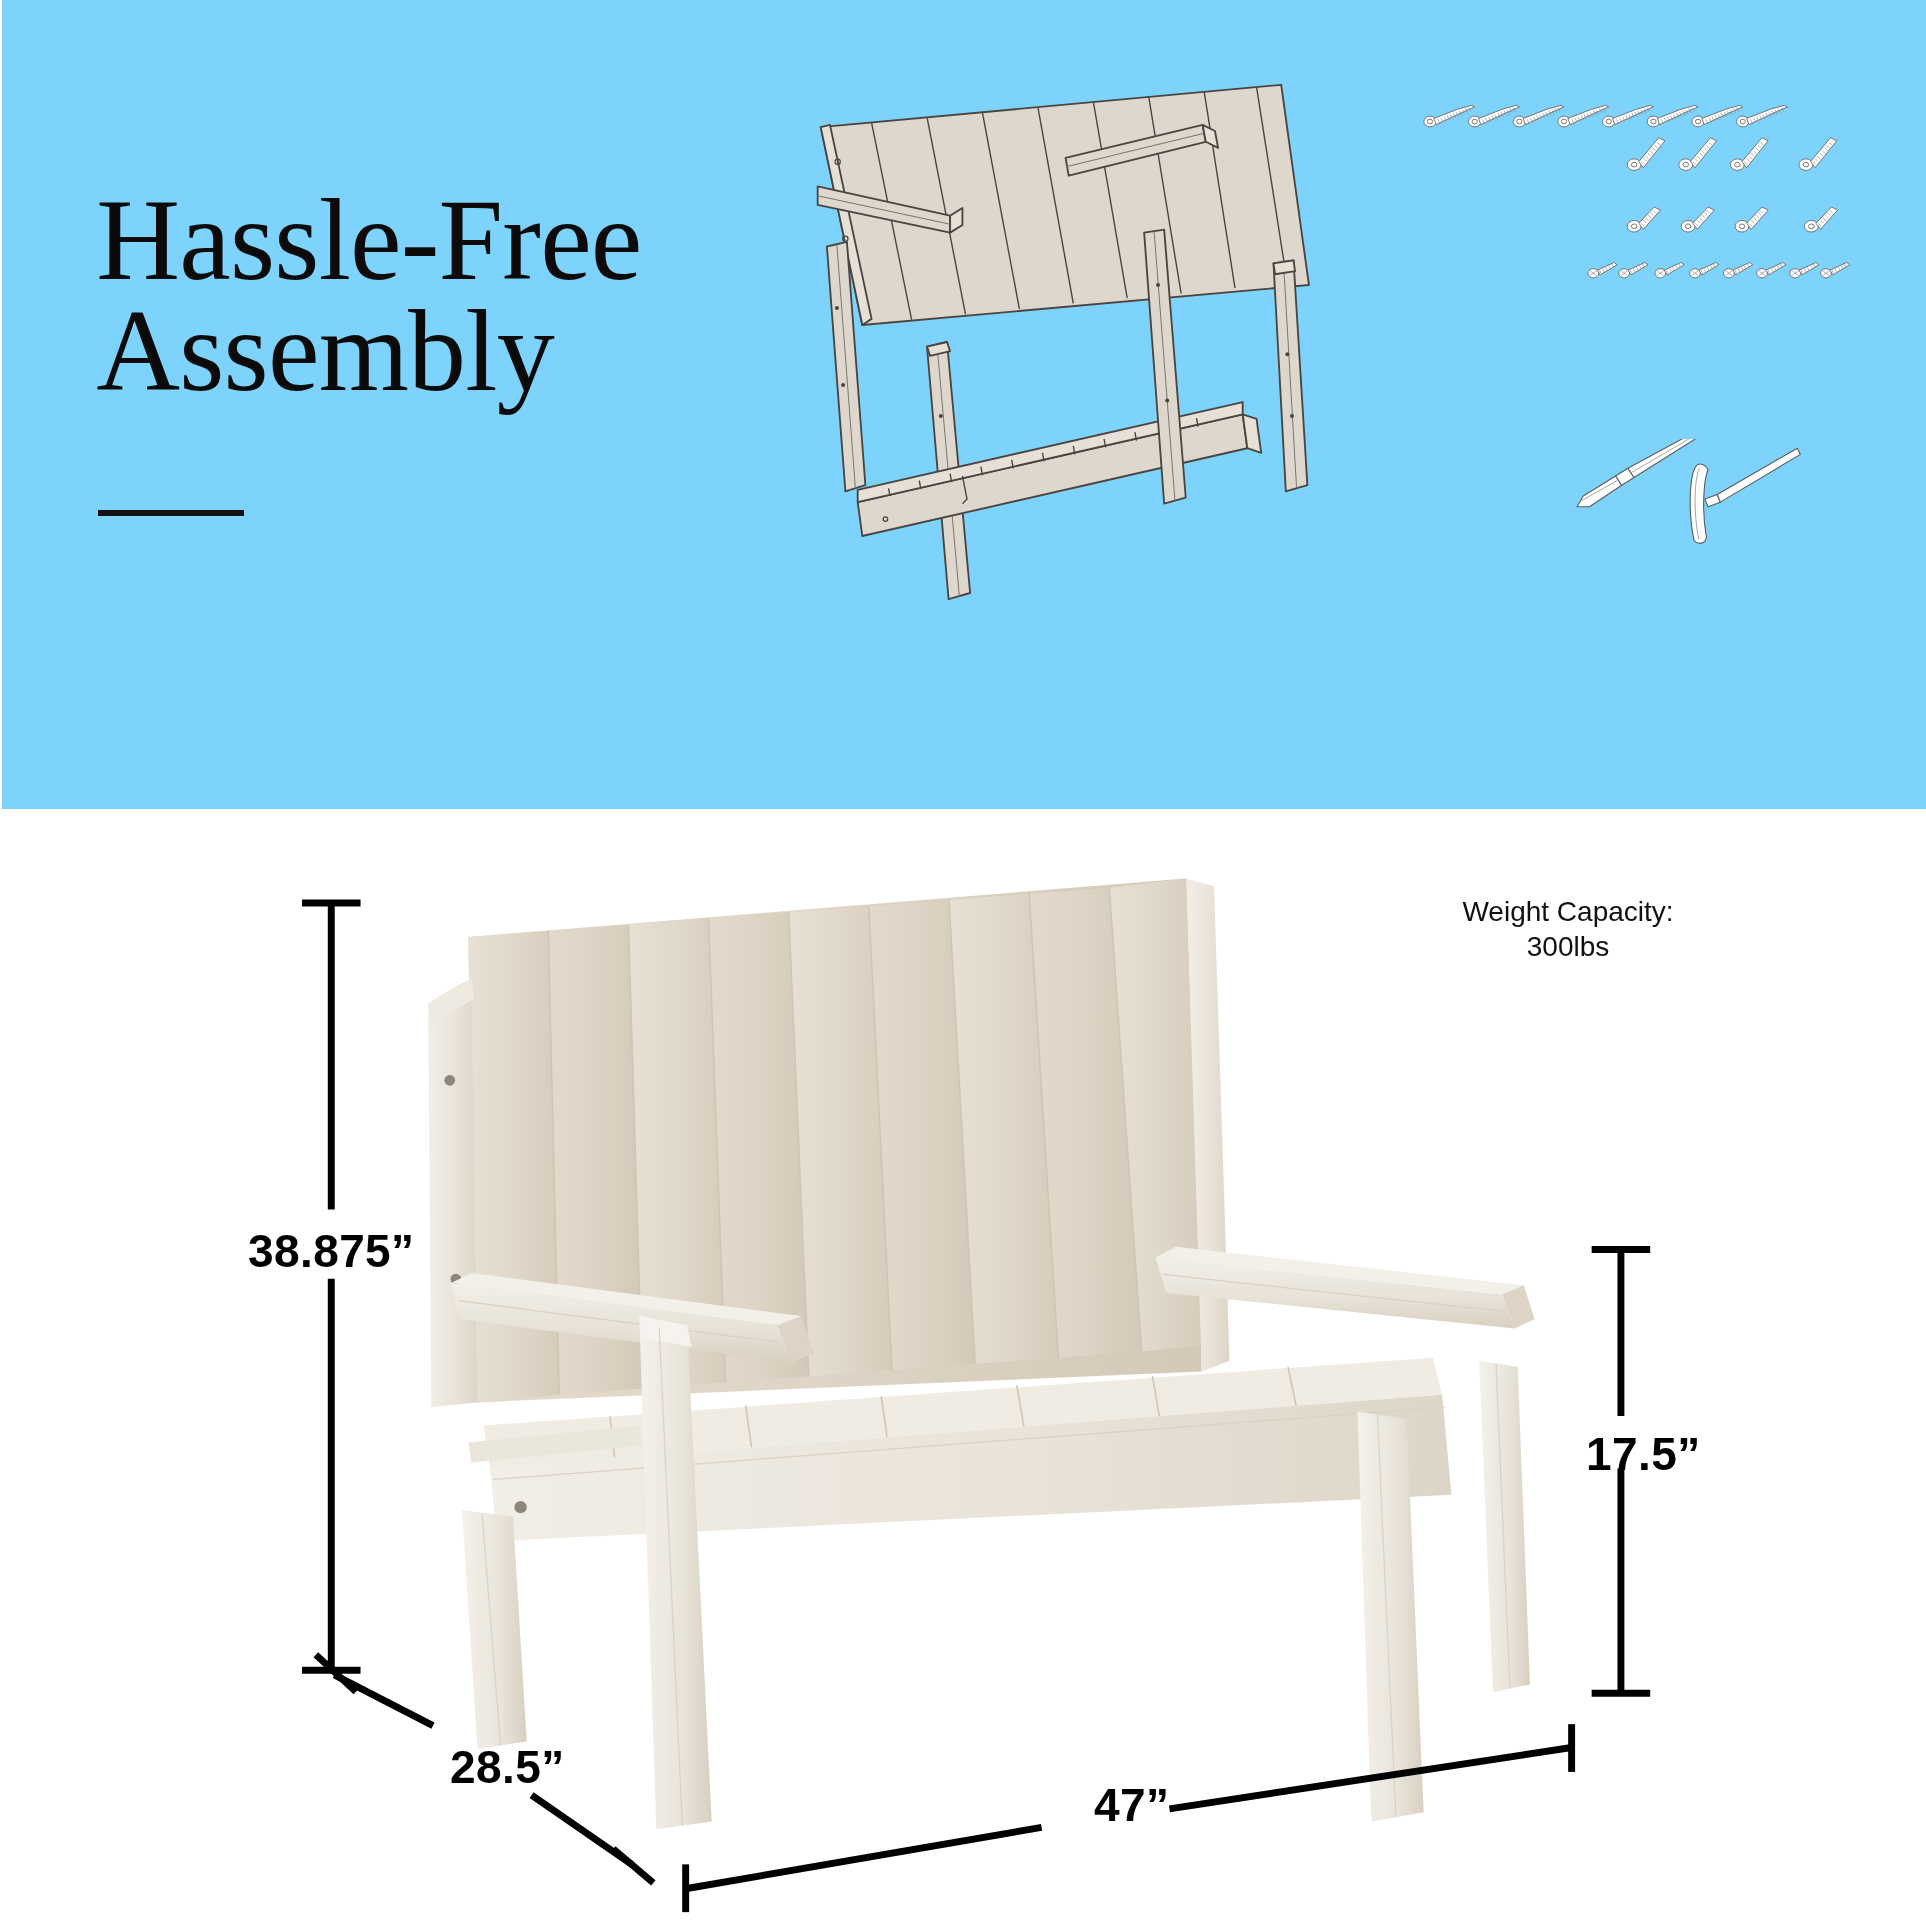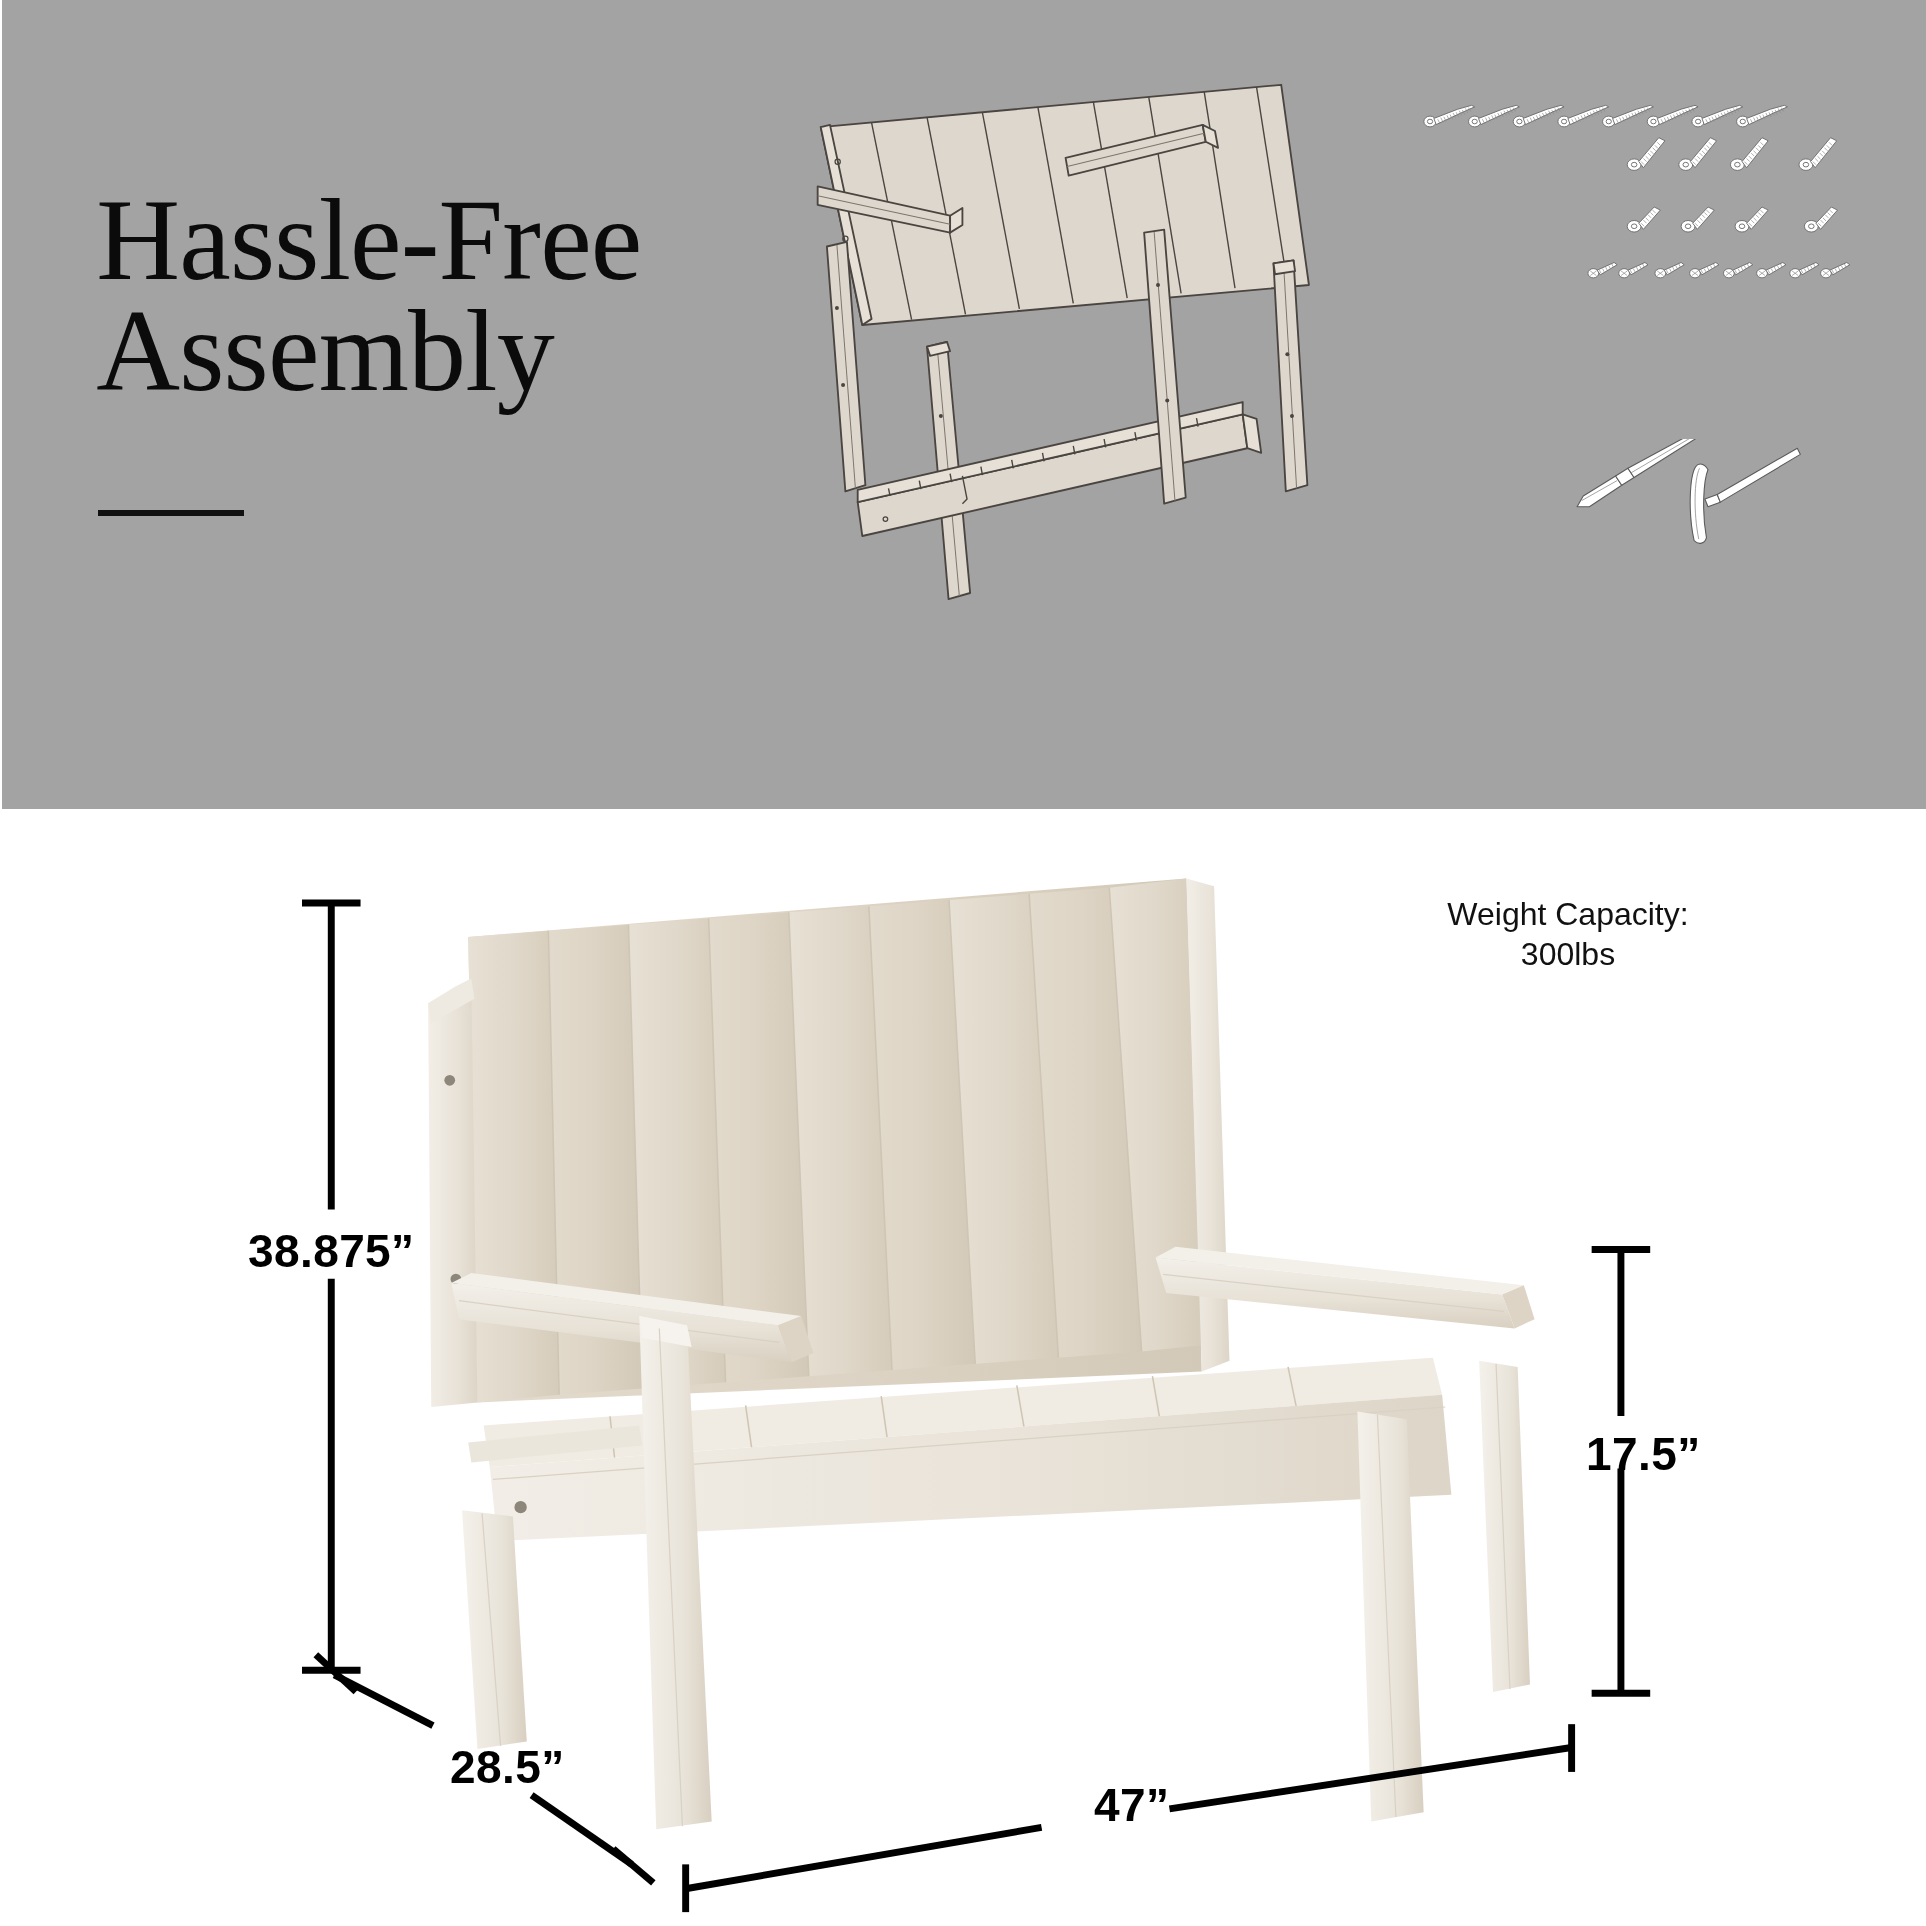--- a/index.html
+++ b/index.html
@@ -9,21 +9,21 @@
     background:#ffffff;
     font-family:"Liberation Sans", sans-serif;
     overflow:hidden;
     position:relative;
   }
   #root{position:absolute;inset:0;}
 
   
   .header-panel{
     position:absolute;left:2.3px;top:0;width:1924px;height:809px;
-    background:#a3a3a3;
+    background:#7dd3fc;
   }
   .title-block{
     position:absolute;left:94px;top:185px;width:771px;
   }
   .headline{
     font-family:"Liberation Serif", serif;
     font-size:116px;
     line-height:0.96;
     letter-spacing:-0.8px;
     color:#0b0b0b;
@@ -73,21 +73,21 @@
 
   
   .lower{
     position:absolute;left:0;top:809px;width:1926px;height:1117px;
     background:#ffffff;
   }
 
   .weight-capacity{
     position:absolute;left:1352px;top:894px;width:432px;
     text-align:center;
-    font-size:32px;
+    font-size:28px;
     font-weight:400;
     color:#111111;
     line-height:1.25;
     white-space:pre-line;
   }
 
   
   .bench-photo{
     position:absolute;left:385px;top:863px;width:1202px;height:994px;
   }

